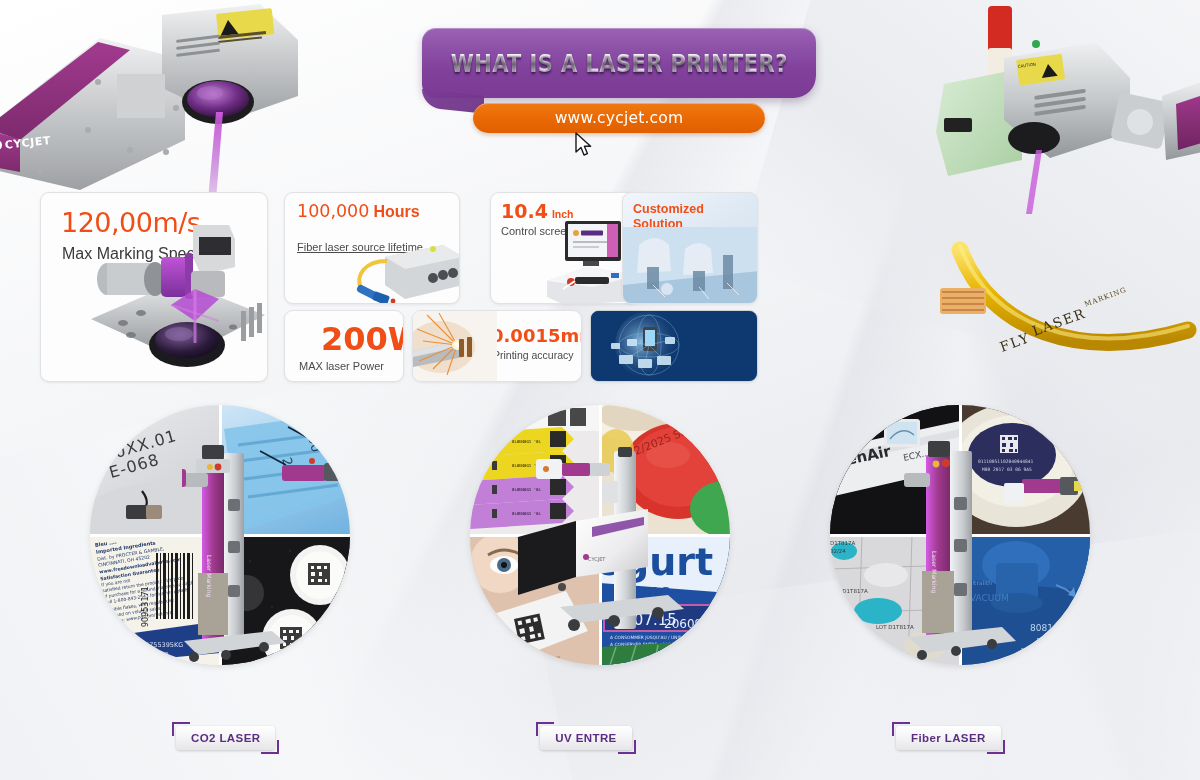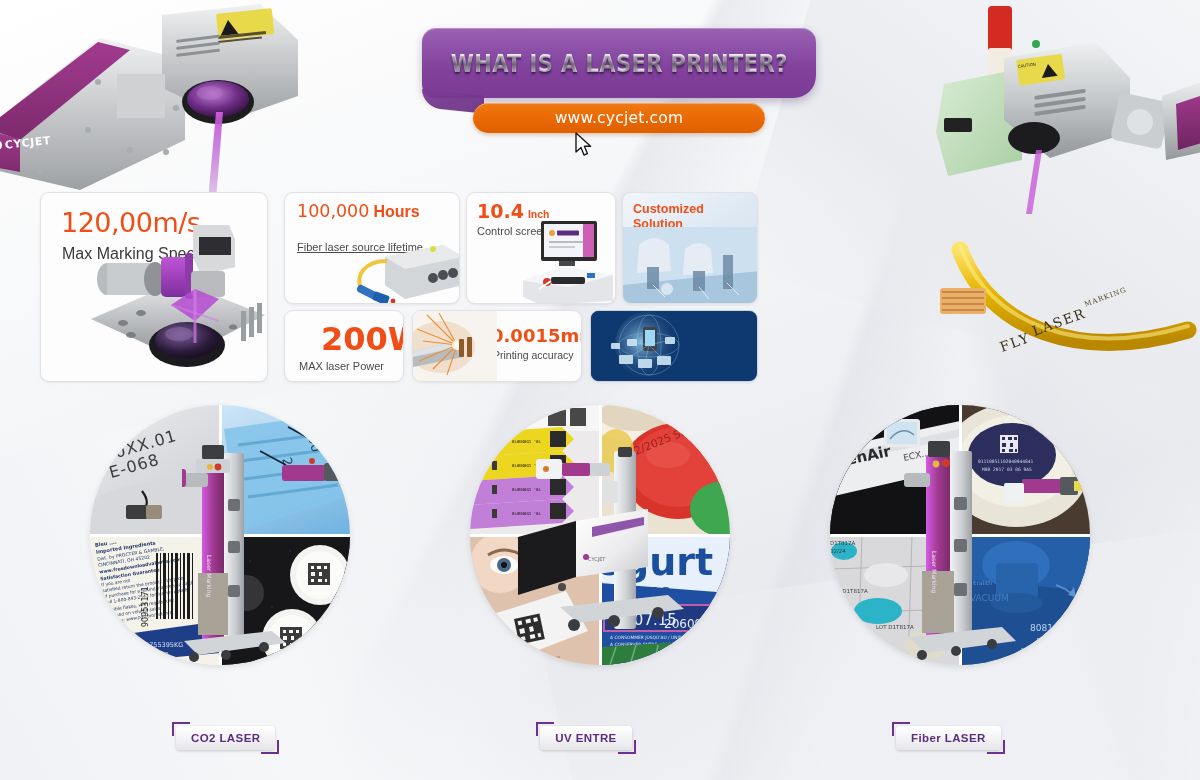--- a/index.html
+++ b/index.html
@@ -72,21 +72,21 @@
 
   #box-speed   { left:40px;  top:192px; width:228px; height:190px; }
   #box-speed .big { font-size:27px; margin:16px 0 0 20px; letter-spacing:-.5px; }
   #box-speed .sub { font-size:16px; margin:9px 0 0 21px; color:#3a3a3a; }
 
   #box-hours   { left:284px; top:192px; width:176px; height:112px; }
   #box-hours .big { font-size:17.5px; margin:10px 0 16px 12px; display:inline-block; }
   #box-hours .unit { font-size:16px; margin-left:4px; }
   #box-hours .sub { font-size:11px; margin:4px 0 0 12px;text-decoration:underline; }
 
-  #box-screen  { left:466px; top:192px; width:150px; height:112px; }
+  #box-screen  { left:490px; top:192px; width:150px; height:112px; }
   #box-screen .big { font-size:19px; margin:9px 0 0 10px; display:inline-block; font-weight:700;}
   #box-screen .unit { font-size:10.5px; margin-left:4px; }
   #box-screen .sub { font-size:11px; margin:3px 0 0 10px; }
 
   #box-custom  { left:622px; top:192px; width:136px; height:112px;
                  background:linear-gradient(150deg,#f2f6fb 0%, #dde8f3 48%, #cfe0ef 100%); }
   #box-custom .title { color:#f04e16; font-weight:700; font-size:12.5px; margin:9px 0 0 10px; line-height:1.2; }
 
   #box-power   { left:284px; top:310px; width:120px; height:72px; }
   #box-power .big { font-size:32px; margin:12px 0 0 36px; font-weight:700;}

